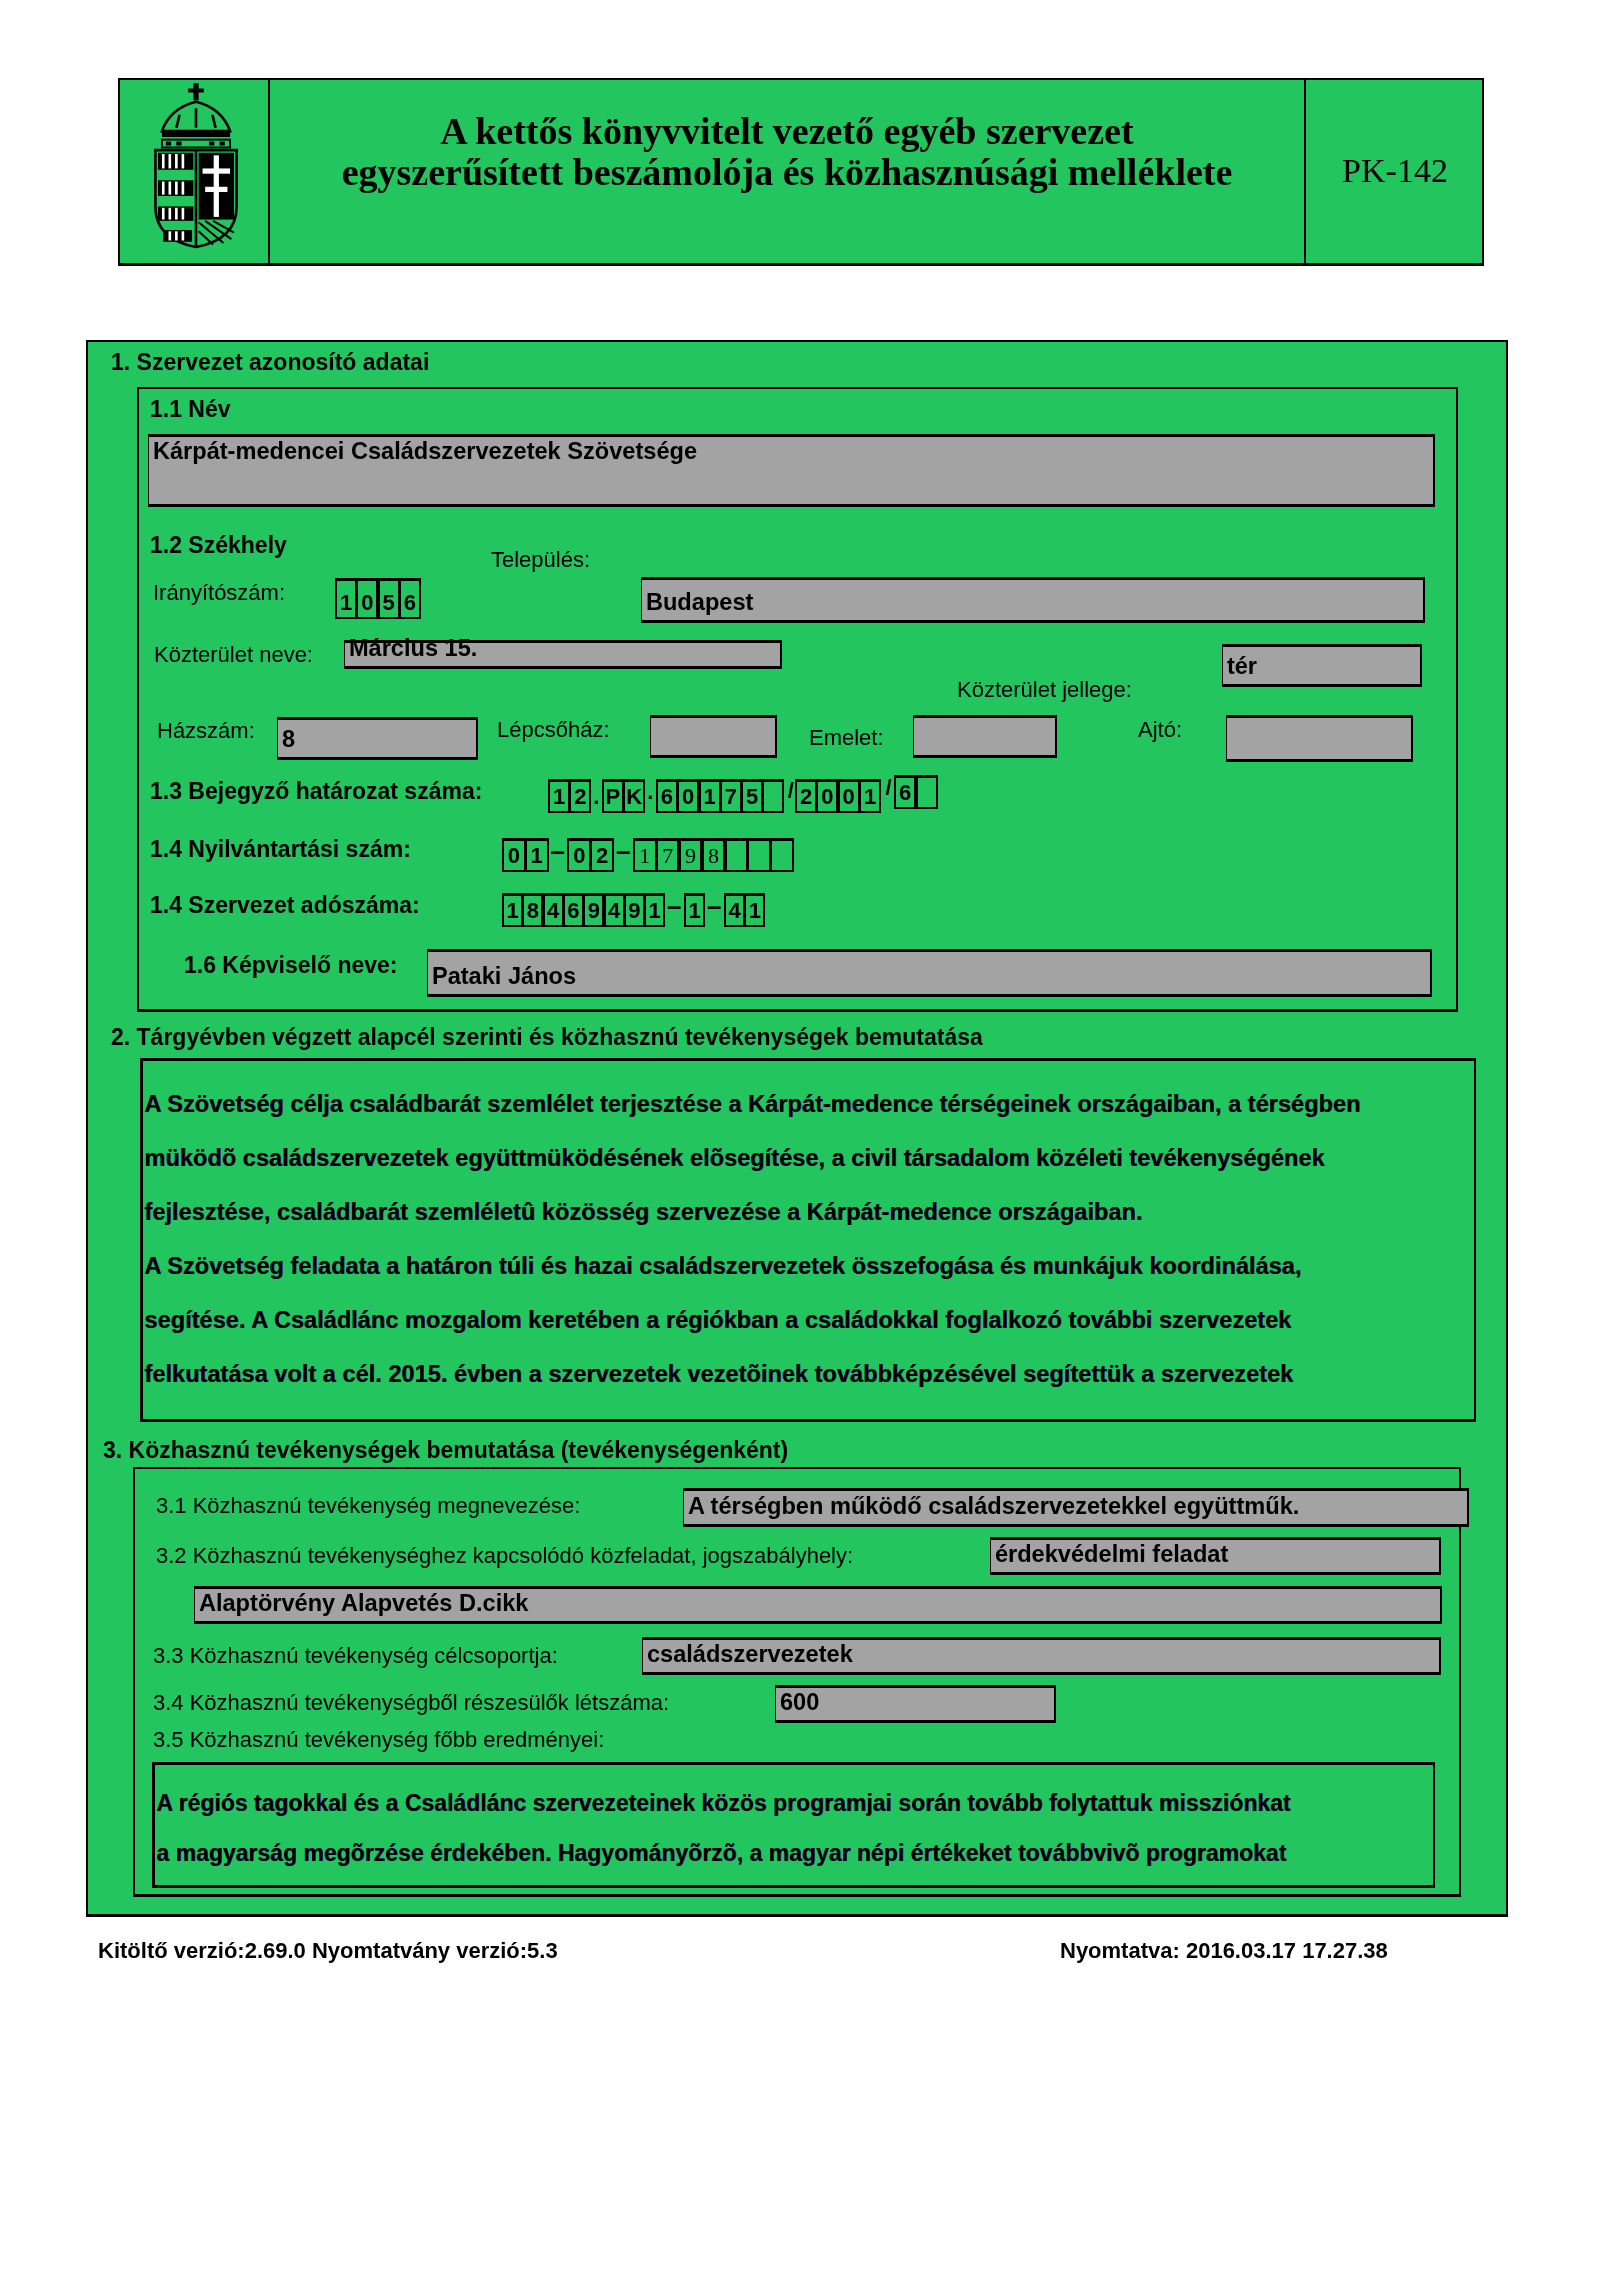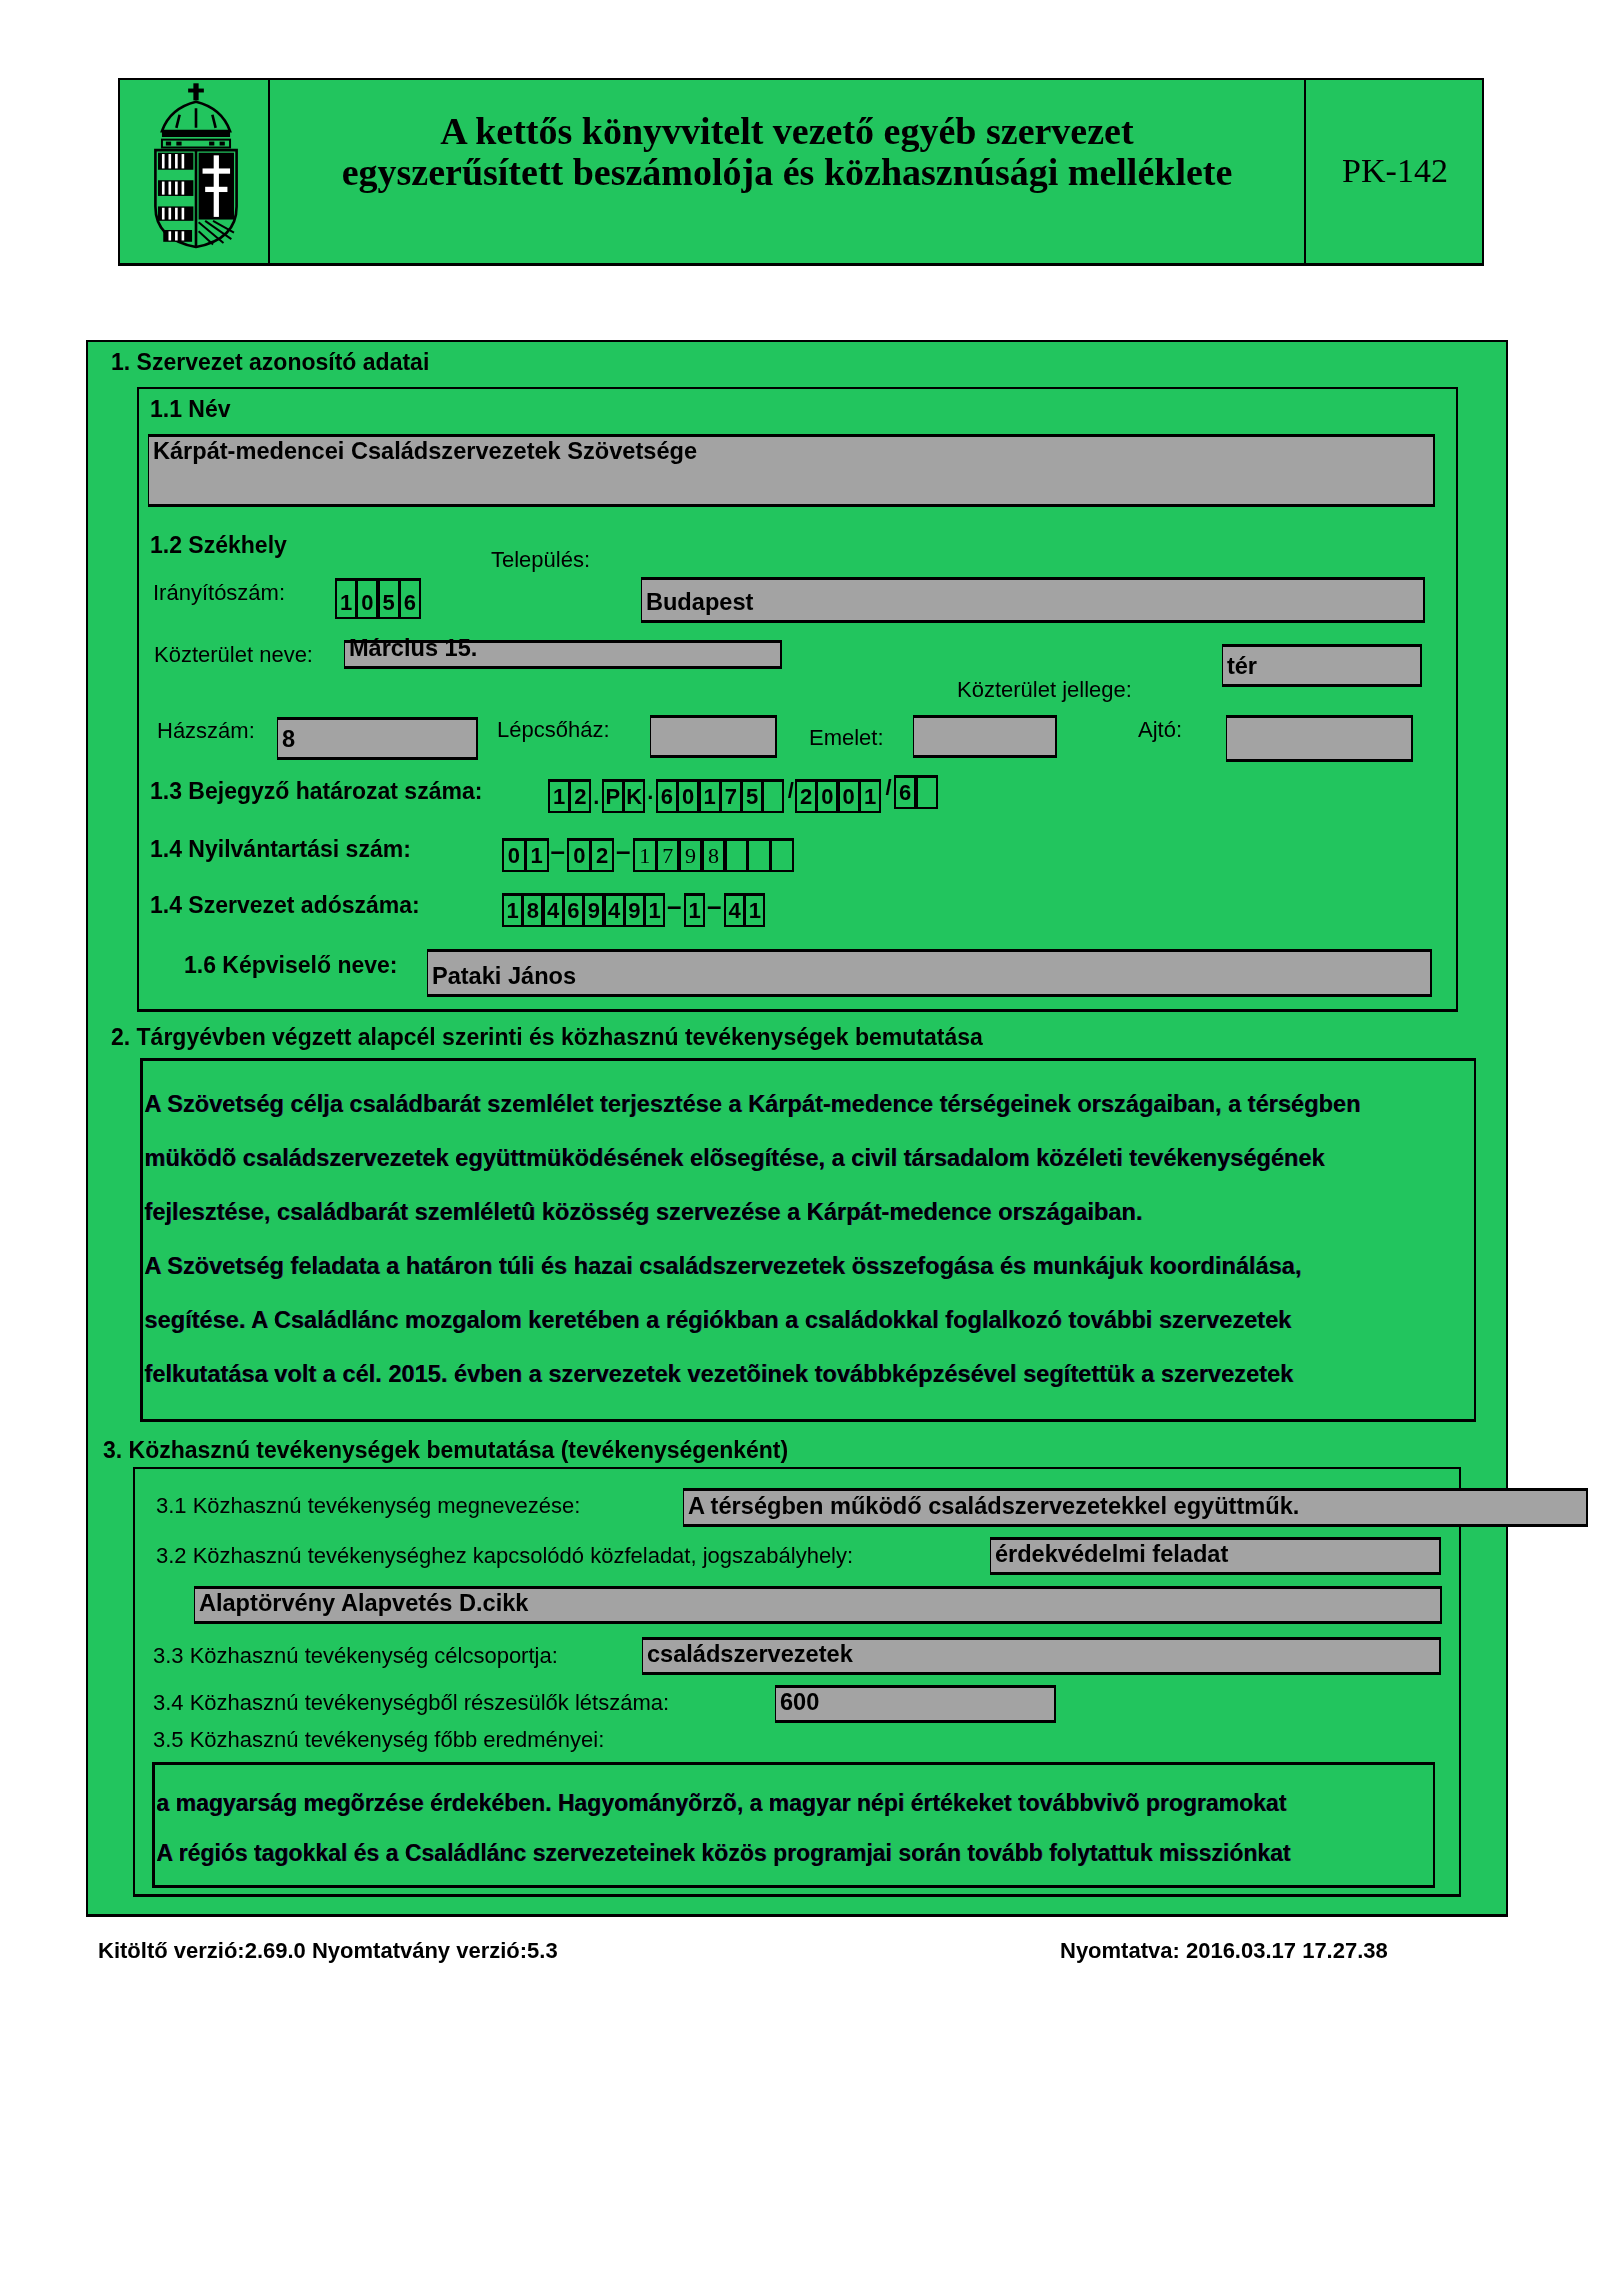--- a/index.html
+++ b/index.html
@@ -225,21 +225,21 @@
     
     
     
   </div>
 </div>
 
 <div class="hd" style="left:103px; top:1437px;">3. Közhasznú tevékenységek bemutatása (tevékenységenként)</div>
 <div class="box" style="left:133px; top:1467px; width:1328px; height:430px; border-width:2px 2px 3.3px 2px;"></div>
 
 <div class="lbl" style="left:156px; top:1493px;">3.1 Közhasznú tevékenység megnevezése:</div>
-<div class="fbox" style="left:683px; top:1488px; width:905px; height:39px;">
+<div class="fbox" style="left:683px; top:1488px; width:786px; height:39px;">
   <span class="fval">A térségben működő családszervezetekkel együttműk.</span>
 </div>
 
 <div class="lbl" style="left:156px; top:1543px;">3.2 Közhasznú tevékenységhez kapcsolódó közfeladat, jogszabályhely:</div>
 <div class="fbox" style="left:990px; top:1537px; width:451px; height:38px;">
   <span class="fval">érdekvédelmi feladat</span>
 </div>
 
 <div class="fbox" style="left:194px; top:1586px; width:1248px; height:38px;">
   <span class="fval">Alaptörvény Alapvetés D.cikk</span>
@@ -251,22 +251,22 @@
 </div>
 
 <div class="lbl" style="left:153px; top:1690px;">3.4 Közhasznú tevékenységből részesülők létszáma:</div>
 <div class="fbox" style="left:775px; top:1685px; width:281px; height:38px;">
   <span class="fval">600</span>
 </div>
 
 <div class="lbl" style="left:153px; top:1727px;">3.5 Közhasznú tevékenység főbb eredményei:</div>
 <div class="box" style="left:152px; top:1762px; width:1283px; height:126px; border-width:3.3px 2px 3.3px 3.3px;">
   <div class="para" style="left:1.3px; top:1.3px; right:1.3px; bottom:0; line-height:25px; font-size:23px;">
+    <div>A régiós tagokkal és a Családlánc szervezeteinek közös programjai során tovább folytattuk missziónkat</div>
     <div>a magyarság megõrzése érdekében. Hagyományõrzõ, a magyar népi értékeket továbbvivõ programokat</div>
-    <div>A régiós tagokkal és a Családlánc szervezeteinek közös programjai során tovább folytattuk missziónkat</div>
     
     
     
   </div>
 </div>
 
 <div class="footer" style="left:98px; top:1938px;">Kitöltő verzió:2.69.0 Nyomtatvány verzió:5.3</div>
 <div class="footer" style="left:1060px; top:1938px;">Nyomtatva: 2016.03.17 17.27.38</div>
 
 

